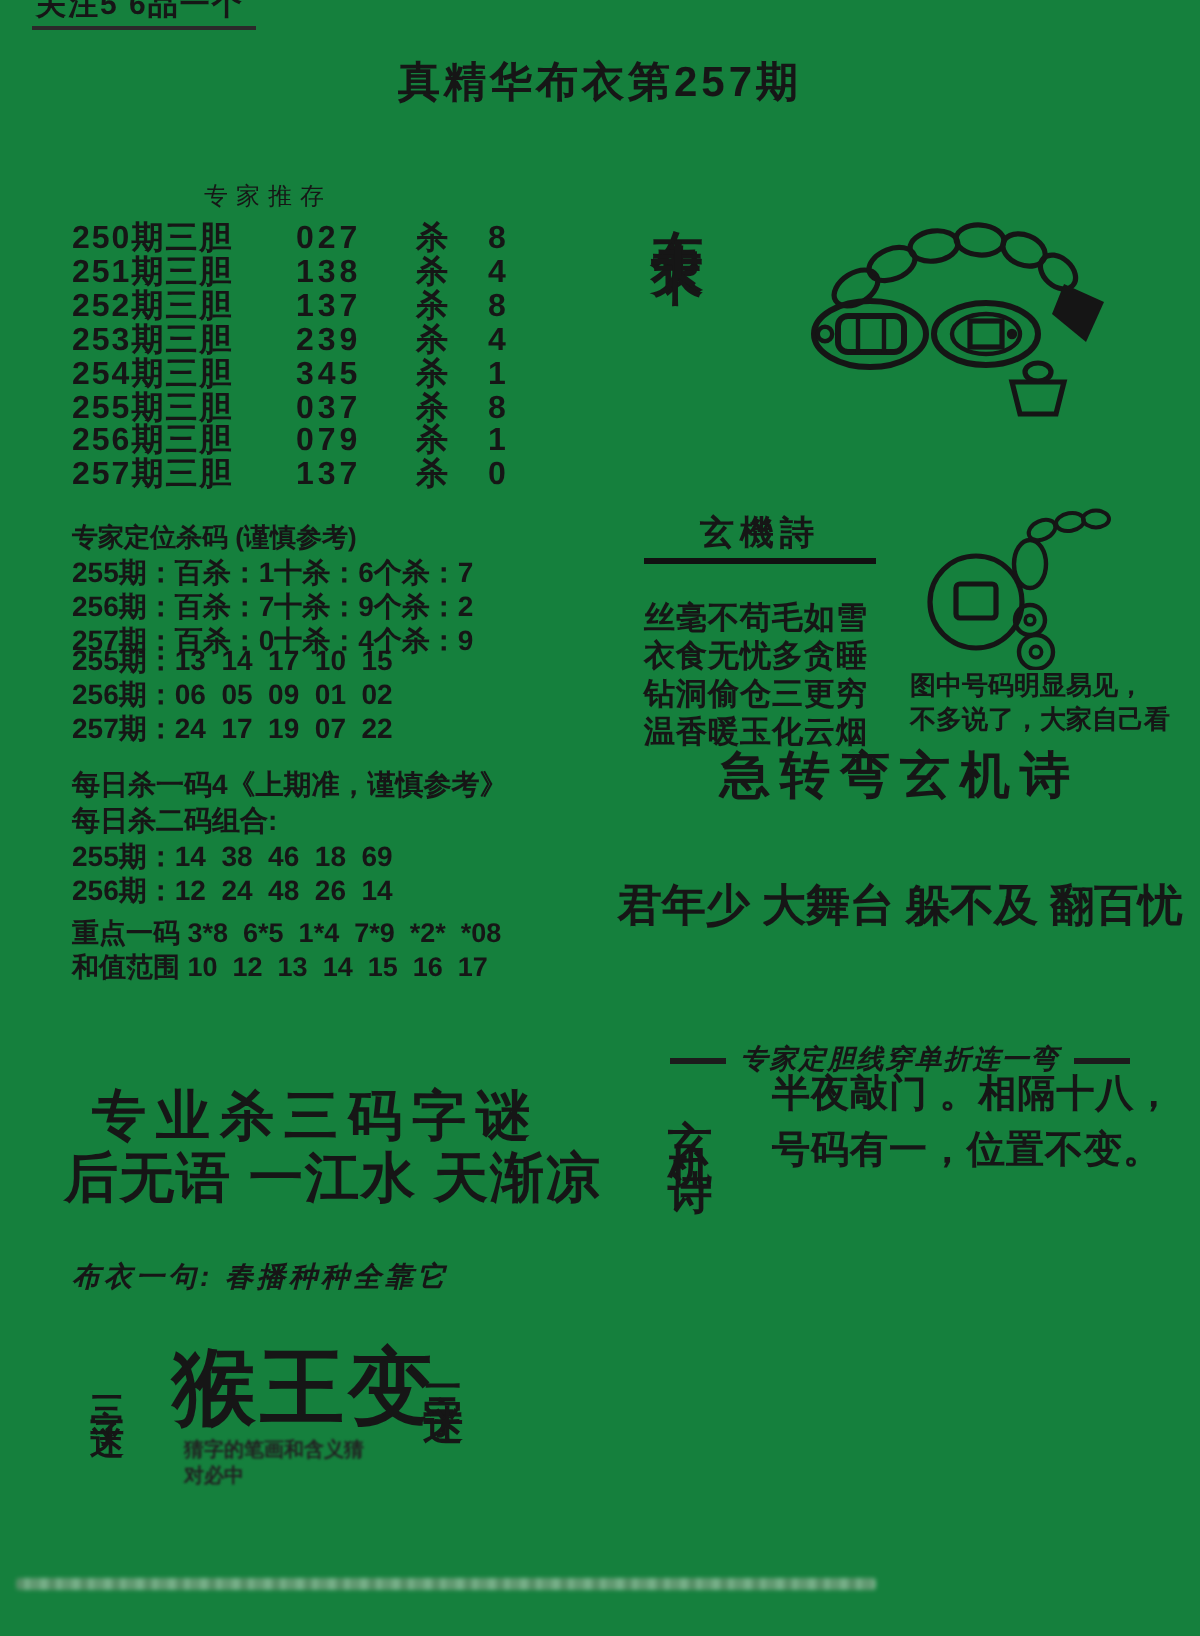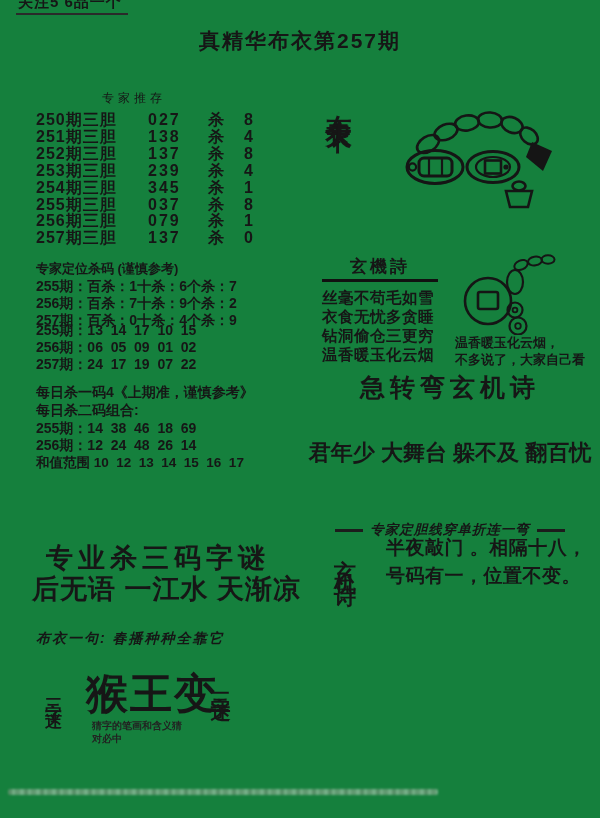--- a/index.html
+++ b/index.html
@@ -47,21 +47,21 @@
   .tc-note{left:92px;top:719px;width:110px;font-size:10px;font-weight:bold;line-height:13px;
     filter:blur(0.4px);color:#222;}
 
   
   .buyi-title{left:322px;top:94px;font-size:26px;font-weight:bold;letter-spacing:5px;height:135px;}
   .coin-big{left:402px;top:106px;}
   .coin-small{left:455px;top:253px;}
 
   .xuanji{left:322px;top:255px;width:116px;}
   .xuanji-t{text-align:center;font-size:17px;font-weight:bold;letter-spacing:3px;
-    border-bottom:3px solid #111;padding-bottom:1px;margin-bottom:6px;}
+    border-bottom:3px solid #111;padding-bottom:1px;margin-bottom:18px;}
   .xuanji-l{font-size:15.5px;font-weight:bold;line-height:19px;letter-spacing:0.5px;}
 
   .coin-caption{left:455px;top:334px;width:145px;font-size:13px;font-weight:bold;line-height:17px;}
 
   .sharp-t{left:300px;width:300px;top:371px;text-align:center;font-size:25px;font-weight:bold;letter-spacing:5px;}
   .sharp-l{left:298px;width:304px;top:438px;text-align:center;font-size:22px;font-weight:bold;letter-spacing:0px;}
   .divider{left:306px;width:288px;top:493px;display:flex;align-items:center;justify-content:center;gap:7px;
     font-size:13.5px;font-weight:bold;font-style:italic;letter-spacing:1px;margin-top:28px;}
   .divider::before,.divider::after{content:"";width:28px;height:3px;background:#1c1c1c;}
 
@@ -147,20 +147,21 @@
     <div class="sec-row pre">255期：13  14  17  10  15</div>
     <div class="sec-row pre">256期：06  05  09  01  02</div>
     <div class="sec-row pre">257期：24  17  19  07  22</div>
   </div>
 
   <div class="abs sec" style="top:384px;">
     <div class="sec-h13" style="font-size:14px;">每日杀一码4《上期准，谨慎参考》</div>
     <div class="sec-h13" style="font-size:14px;">每日杀二码组合:</div>
     <div class="sec-row pre">255期：14  38  46  18  69</div>
     <div class="sec-row pre">256期：12  24  48  26  14</div>
+    <div class="kv pre" style="margin-top:4px;"><span>重点一码</span><span> </span><span>3*8  6*5  1*4  7*9  *2*  *08</span></div>
     <div class="kv pre"><span>和值范围</span><span> </span><span>10  12  13  14  15  16  17</span></div>
   </div>
 
   <div class="abs kill3">专业杀三码字谜</div>
   <div class="abs riddle">后无语 一江水 天渐凉</div>
   <div class="abs buyi-line">布衣一句: 春播种种全靠它</div>
 
   <div class="abs tc-left v">三字迷</div>
   <div class="abs tc-answer">猴王变</div>
   <div class="abs tc-right v">三字迷</div>
@@ -214,21 +215,21 @@
       <ellipse cx="80" cy="8" rx="7" ry="4.4" transform="rotate(-10 80 8)" stroke-width="2"></ellipse>
       <ellipse cx="93" cy="6.5" rx="6.5" ry="4.2" stroke-width="2"></ellipse>
       <circle cx="60" cy="57" r="7.5" stroke-width="2.2"></circle>
       <circle cx="60" cy="57" r="2.4" stroke-width="1.8"></circle>
       <circle cx="63" cy="73" r="8.5" stroke-width="2.2"></circle>
       <circle cx="63" cy="73" r="2.8" stroke-width="1.8"></circle>
     </g>
   </svg>
 
   <div class="abs coin-caption">
-    <div>温香暖玉化云烟，</div>
+    <div>图中号码明显易见，</div>
     <div>不多说了，大家自己看</div>
   </div>
 
   <div class="abs sharp-t">急转弯玄机诗</div>
   <div class="abs sharp-l">君年少 大舞台 躲不及 翻百忧</div>
   <div class="abs divider">
       <span>专家定胆线穿单折连一弯</span>
     </div>
 
   <div class="abs night-v v">玄机诗</div>

